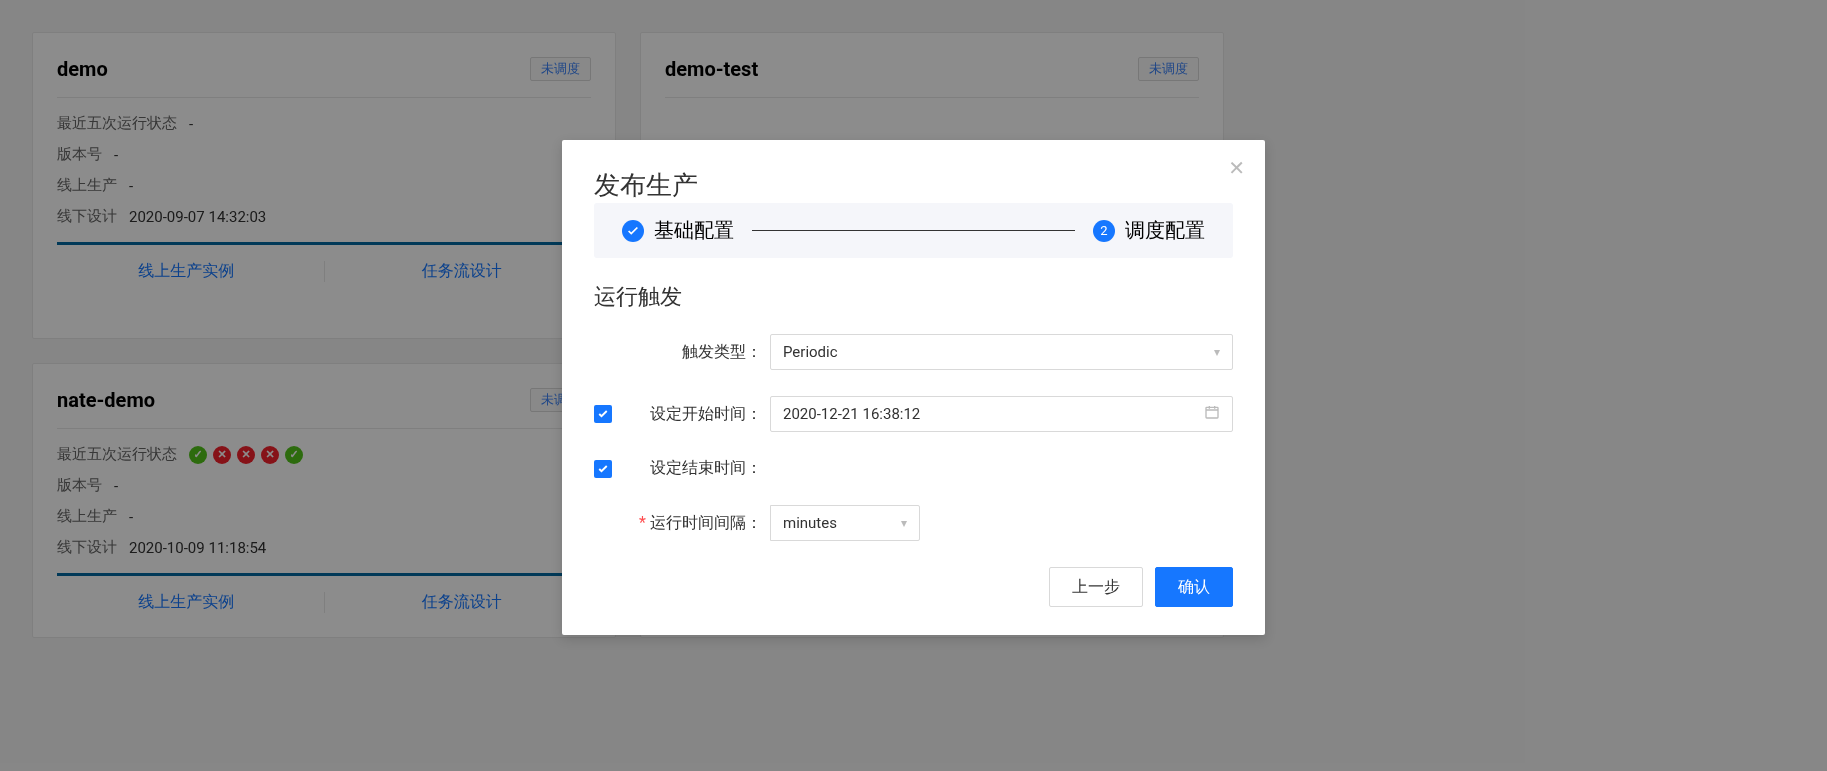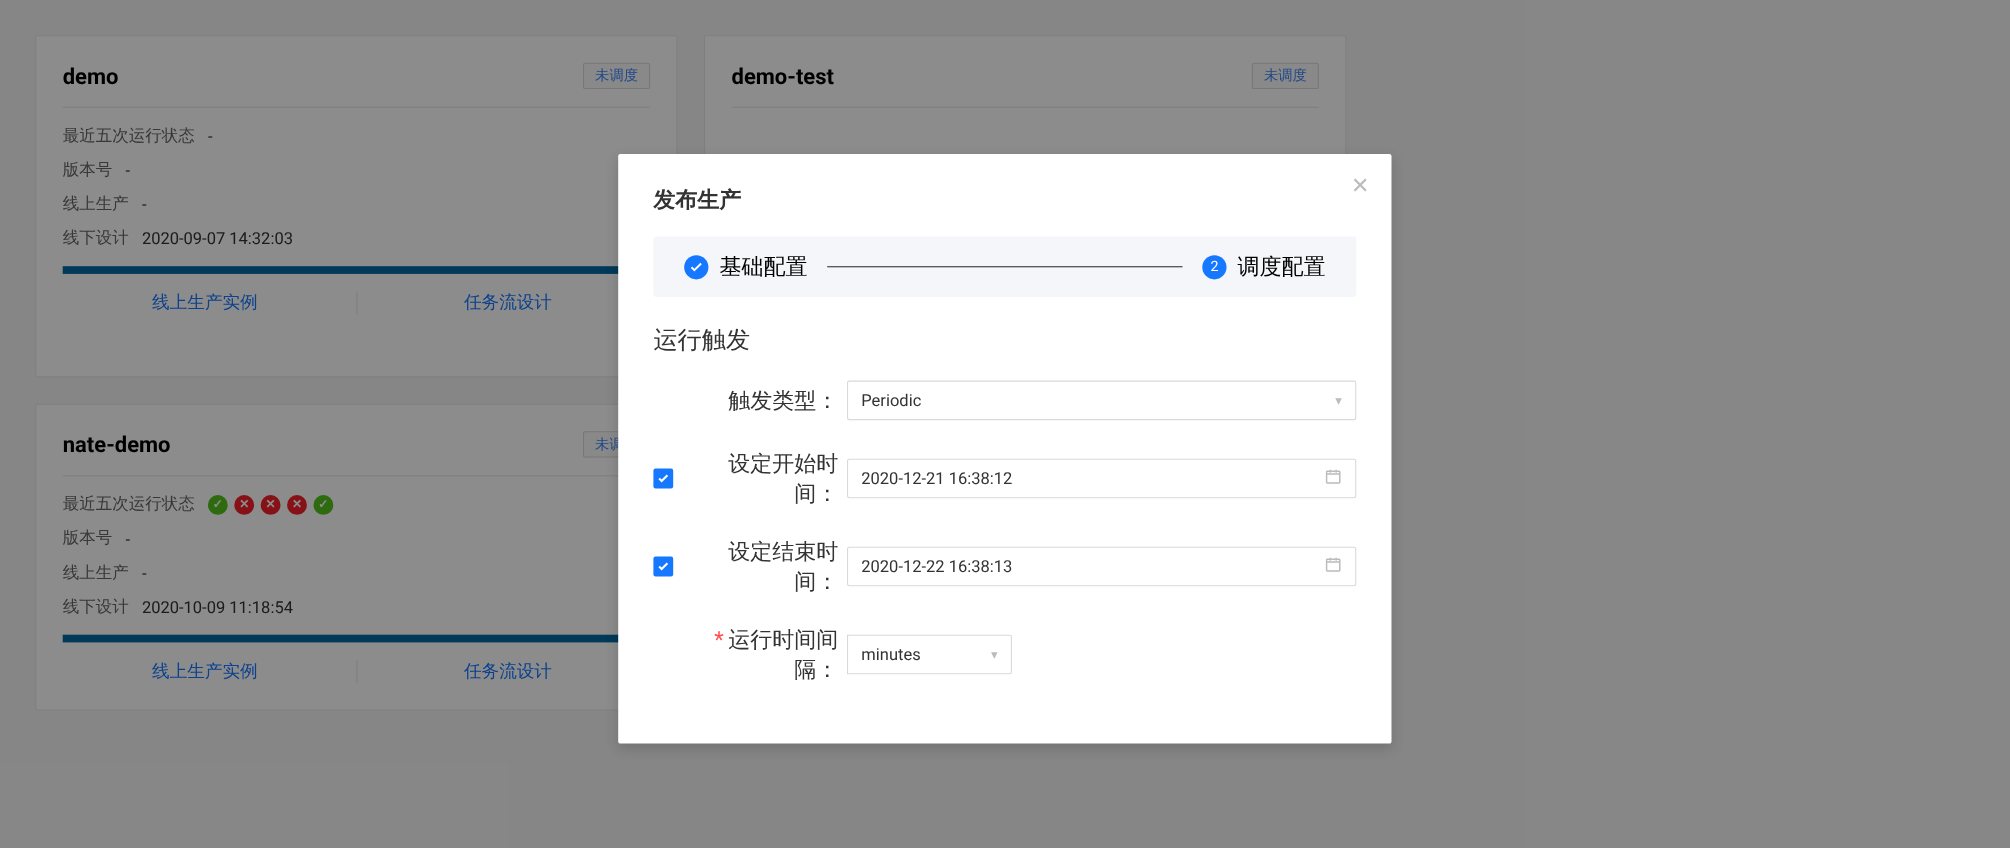--- a/index.html
+++ b/index.html
@@ -10,39 +10,39 @@
 .card-title{font-size:20px;font-weight:700;color:#000}
 .tag{border:1px solid #d9d9d9;background:#fafafa;color:#3b82f6;font-size:13px;padding:2px 10px;border-radius:2px}
 .card-body{padding-top:16px}
 .row{display:flex;align-items:center;margin-bottom:12px;font-size:15px;color:#333}
 .row-label{color:#666;margin-right:12px}
 .row-value{color:#333}
 .status-icons{display:flex;gap:6px}
 .status-icon{width:18px;height:18px;border-radius:50%;display:inline-flex;align-items:center;justify-content:center;color:#fff;font-size:11px;font-weight:bold}
 .status-success{background:#52c41a}
 .status-error{background:#f5222d}
-.card-footer{display:flex;border-top:7px solid #0369a1;margin-top:16px;padding-top:16px}
+.card-footer{display:flex;border-top:3px solid #0369a1;margin-top:16px;padding-top:16px}
 .footer-link{flex:1;text-align:center;color:#1677ff;font-size:16px;cursor:pointer}
 .footer-divider{width:1px;background:#e8e8e8;margin:0 8px}
 .overlay{position:absolute;inset:0;background:rgba(0,0,0,0.45);display:flex;align-items:flex-start;justify-content:center;padding-top:140px}
 .modal{background:#fff;width:703px;border-radius:2px;box-shadow:0 4px 12px rgba(0,0,0,0.15);padding:28px 32px 28px 32px;position:relative}
 .modal-close{position:absolute;top:18px;right:20px;color:#bbb;font-size:20px;cursor:pointer;line-height:1}
-.modal-title{font-size:20px;font-weight:700;color:#333;margin-bottom:20px}
+.modal-title{font-size:26px;font-weight:400;color:#333;}
 .steps{background:#f5f6fa;border-radius:3px;padding:14px 28px;display:flex;align-items:center;margin-bottom:24px}
 .step{display:flex;align-items:center;gap:10px}
 .step-badge{width:22px;height:22px;border-radius:50%;background:#1677ff;color:#fff;display:flex;align-items:center;justify-content:center;font-size:13px}
 .step-badge svg{width:14px;height:14px}
 .step-label{font-size:20px;color:#000000}
 .step-line{flex:1;height:1px;background:#333;margin:0 18px}
 .section-title{font-size:22px;color:#333;margin-bottom:22px}
 .form-row{display:flex;align-items:center;margin-bottom:26px}
 .checkbox-cell{width:36px;display:flex;align-items:center}
 .checkbox{width:18px;height:18px;border-radius:2px;background:#1677ff;display:flex;align-items:center;justify-content:center;color:#fff;cursor:pointer}
 .checkbox svg{width:12px;height:12px}
-.form-label{width:140px;text-align:right;color:#333;font-size:20px;padding-right:8px}
+.form-label{width:140px;text-align:right;color:#333;font-size:16px;padding-right:8px}
 .required{color:#ff4d4f;margin-right:4px}
 .form-control{flex:1;display:flex;gap:0}
 .select,.input,.date-input{height:36px;border:1px solid #d9d9d9;border-radius:2px;padding:0 12px;font-size:15px;color:#333;background:#fff;display:flex;align-items:center;justify-content:space-between;cursor:pointer}
 .select{width:100%}
 .input{width:100%}
 .date-input{width:100%}
 .chevron{color:#bbb;font-size:12px}
 .calendar-icon{color:#bbb}
 .interval-group{display:flex;width:100%}
 .interval-group .input{flex:1;border-right:none;border-top-right-radius:0;border-bottom-right-radius:0}
@@ -230,40 +230,33 @@
 
     <div class="form-row">
       <div class="checkbox-cell">
         <div class="checkbox">
           <svg viewBox="0 0 16 16" fill="none" stroke="white" stroke-width="2.5">
               <path d="M3 8l3 3 7-7"></path>
             </svg>
         </div>
       </div>
       <div class="form-label">设定结束时间：</div>
-      <div class="form-control">
-        <div class="date-input">
-          <span>2020-12-22 16:38:13</span>
-          <span class="calendar-icon">
-            <svg width="16" height="16" viewBox="0 0 24 24" fill="none" stroke="currentColor" stroke-width="2">
-                <rect x="3" y="5" width="18" height="16" rx="1"></rect>
-                <path d="M3 9h18M8 3v4M16 3v4"></path>
-              </svg>
-          </span>
-        </div>
-      </div>
     </div>
 
     <div class="form-row">
       <div class="checkbox-cell"></div>
       <div class="form-label"><span class="required">*</span><span>运行时间间隔：</span></div>
       <div class="form-control">
         <div class="interval-group">
           <div class="select">
             <span>minutes</span>
             <span class="chevron">▾</span>
           </div>
         </div>
       </div>
     </div>
 
+    <div class="modal-footer">
+      <div class="btn">上一步</div>
+      <div class="btn btn-primary">确认</div>
+    </div>
   </div>
 </div>
 
 </body></html>

